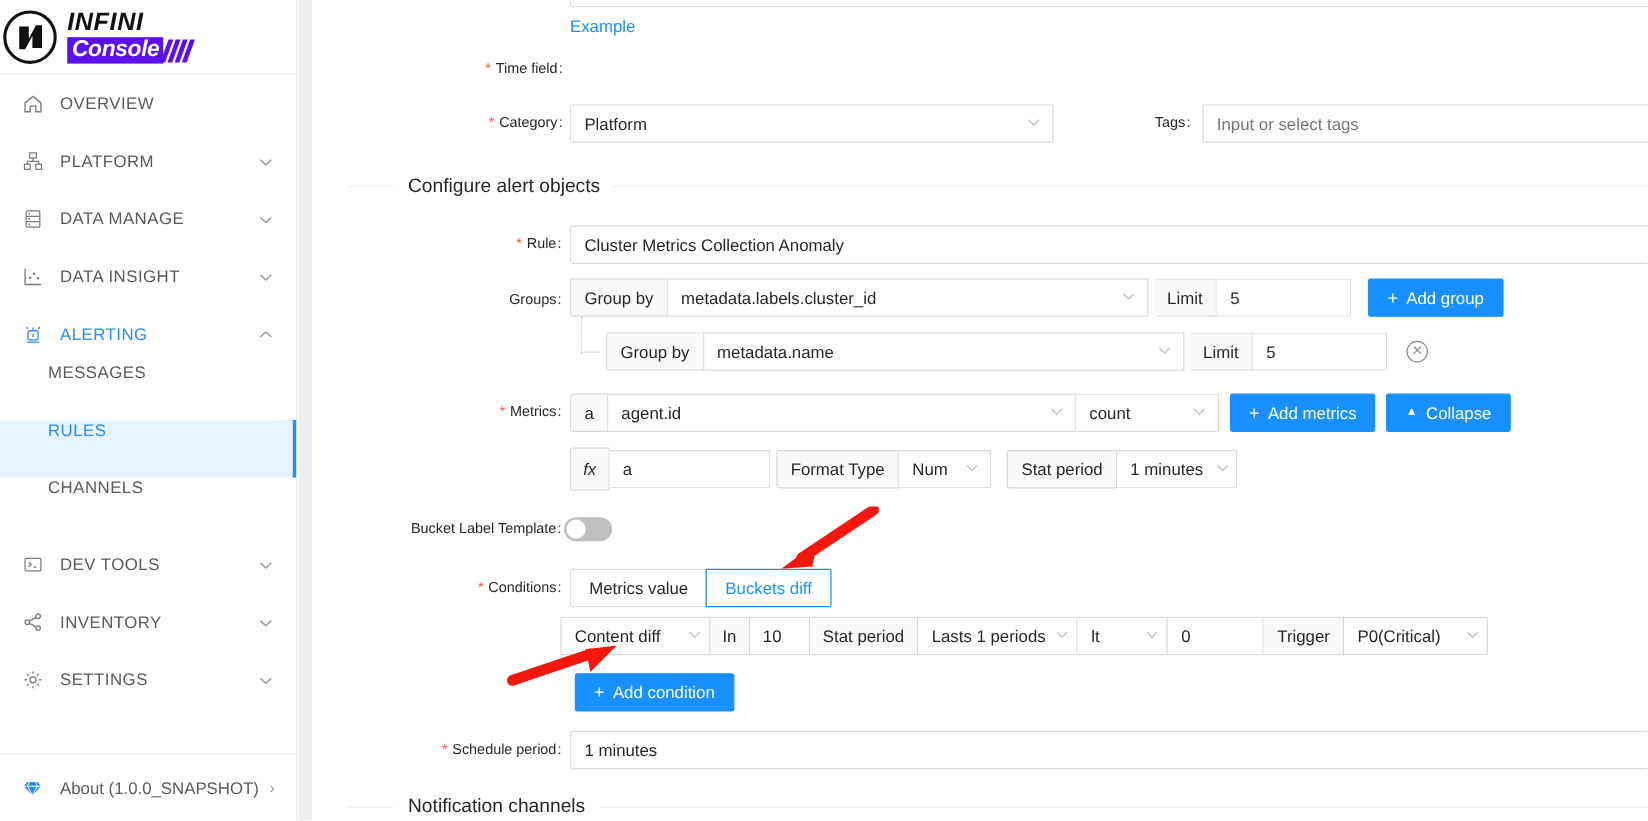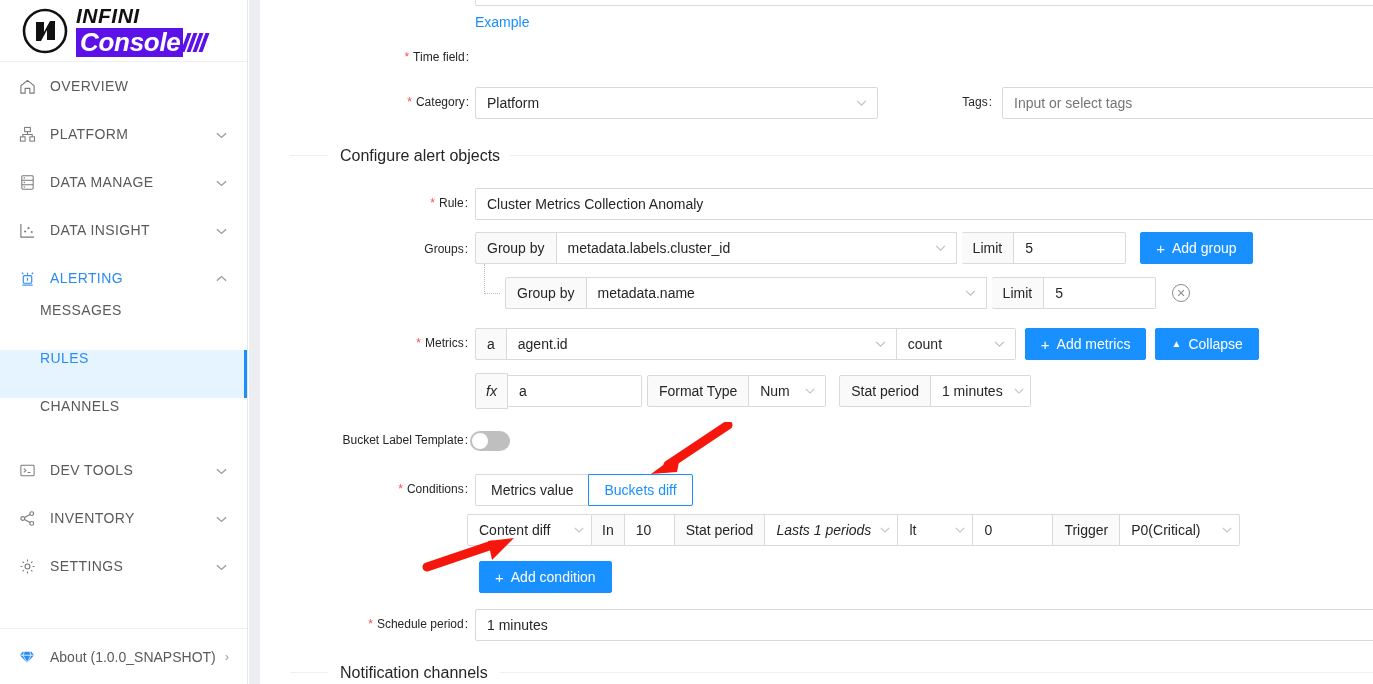--- a/index.html
+++ b/index.html
@@ -13,32 +13,32 @@
   }
 
   
   #sidebar{
     position:absolute; left:0; top:0; width:248px; height:684px;
     background:#fff; border-right:1px solid #e8e8e8;
     overflow:hidden;
   }
   #logo-area{
     height:62px; border-bottom:1px solid #efefef;
-    display:flex; align-items:center; padding-left:22px;
+    display:flex; align-items:center; padding-left:2px;
   }
   #logo-mark{ width:46px;height:46px;flex:0 0 46px; }
   #logo-text{ margin-left:8px; }
   .logo-infini{
     font-weight:bold; font-style:italic; font-size:21px;
     letter-spacing:.5px; line-height:1; color:#111; display:block;
   }
   .logo-console-wrap{ display:flex; align-items:center; margin-top:2px; }
   .logo-console{
     background:#5c11e8; color:#fff; font-weight:bold; font-style:italic;
-    font-size:26px; line-height:1; padding:1px 3px 2px 4px; display:block;
+    font-size:19px; line-height:1; padding:1px 3px 2px 4px; display:block;
     letter-spacing:-.3px;
   }
   .logo-slashes{ display:flex; margin-left:1px; }
   .logo-slashes i{
     display:block; width:4px; height:19px; background:#5c11e8;
     transform:skewX(-20deg); margin-right:2px;
   }
 
   .nav-item{
     height:48px; display:flex; align-items:center;
@@ -499,21 +499,21 @@
         <svg width="10" height="7" viewBox="0 0 12 8">
             <path d="M1 1.5 L6 6.5 L11 1.5" fill="none" stroke="#bfbfbf" stroke-width="1.3"></path>
           </svg>
       </span>
     </div>
     <div class="addon" style="border-left:none; padding:0 10px;">In</div>
     <div class="ipt" style="width:50px; border-left:none; border-radius:0;">
       <span>10</span>
     </div>
     <div class="addon" style="border-left:none;">Stat period</div>
-    <div class="ipt sel" style="width:133px; border-left:none; border-radius:0; padding-right:16px;font-style:italic;">
+    <div class="ipt sel" style="width:133px; border-left:none; border-radius:0; padding-right:16px;">
       <span>Lasts 1 periods</span>
       <span class="caret" style="right:7px;">
         <svg width="10" height="7" viewBox="0 0 12 8">
             <path d="M1 1.5 L6 6.5 L11 1.5" fill="none" stroke="#bfbfbf" stroke-width="1.3"></path>
           </svg>
       </span>
     </div>
     <div class="ipt sel" style="width:75px; border-left:none; border-radius:0;">
       <span>lt</span>
       <span class="caret" style="right:7px;">

